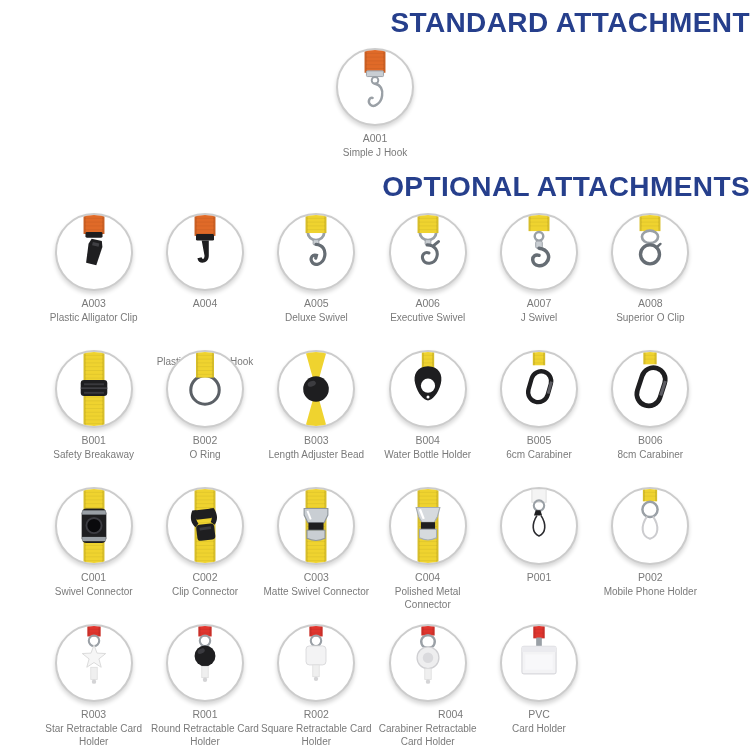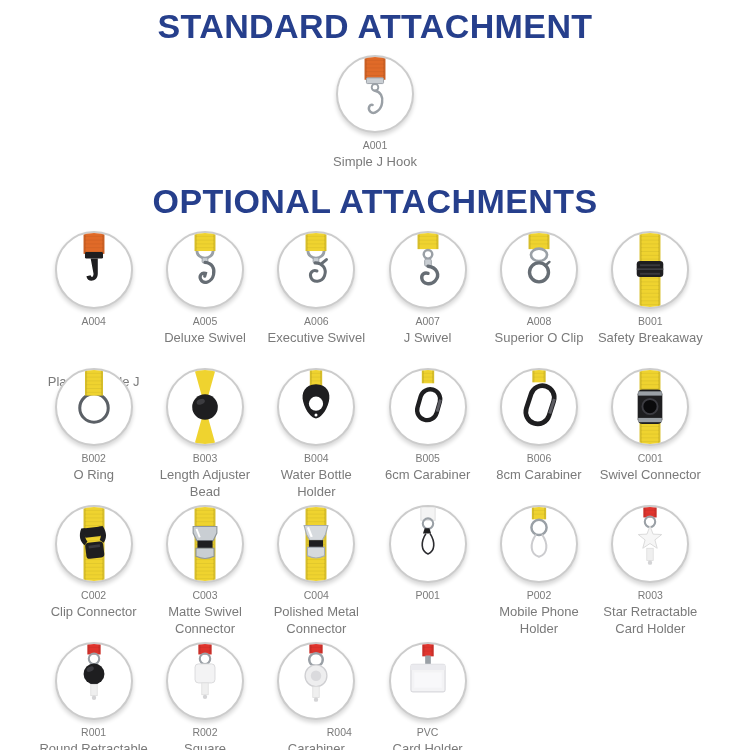--- a/index.html
+++ b/index.html
@@ -3,22 +3,22 @@
 <meta charset="utf-8">
 <style>
   html,body{margin:0;padding:0;background:#fff;}
   body{
     width:750px;height:750px;overflow:hidden;
     font-family:"Liberation Sans", sans-serif;
     -webkit-font-smoothing:antialiased;
   }
   .heading{
     color:#263F8C;
-    text-align:center;
-    font-size:34px;
+    text-align:right;
+    font-size:28px;
     font-weight:700;
     letter-spacing:.4px;
     margin:0;
     line-height:1.15;
   }
   #standard-title{padding-top:7px;}
   #optional-title{margin-top:12px;}
   .std-wrap{
     display:flex;justify-content:center;margin-top:9px;
   }
@@ -38,21 +38,21 @@
     overflow:hidden;
     box-shadow:0 3px 4px rgba(0,0,0,.16);
     flex:none;
   }
   .circle svg{display:block;width:100%;height:100%;}
   .code{
     margin-top:6px;
     font-size:10.5px;color:#7a7a7a;line-height:1.32;text-align:center;
   }
   .pname{
-    font-size:13px;color:#7a7a7a;line-height:1.32;text-align:center;
+    font-size:10px;color:#7a7a7a;line-height:1.32;text-align:center;
     max-width:120px;
   }
 </style>
 </head>
 <body>
 
 <div>
   <h1 id="standard-title" class="heading" style="color: rgb(38, 63, 140);">STANDARD ATTACHMENT</h1>
 
   <div class="std-wrap">
@@ -75,20 +75,40 @@
           </div>
     <div class="code" style="color: rgb(122, 122, 122);">A001</div>
     <div class="pname" style="color: rgb(122, 122, 122);">Simple J Hook</div>
   </div>
       </div>
   </div>
 
   <h2 id="optional-title" class="heading" style="color: rgb(38, 63, 140);">OPTIONAL ATTACHMENTS</h2>
 
   <div class="grid" id="grid">
+      <div class="cell">
+    <div class="circle" style="border-color: rgb(204, 204, 204);">
+          <svg viewBox="0 0 78 78" xmlns="http://www.w3.org/2000/svg">
+            <rect x="28" y="0" width="22" height="20" fill="#E06A28"></rect>
+            <rect x="28" y="0" width="2.2" height="20" fill="rgba(0,0,0,.10)"></rect>
+            <rect x="47.8" y="0" width="2.2" height="20" fill="rgba(0,0,0,.10)"></rect>
+            <rect x="29.5" y="3" width="19" height="1" fill="rgba(0,0,0,.06)"></rect>
+            <rect x="29.5" y="7" width="19" height="1" fill="rgba(0,0,0,.06)"></rect>
+            <rect x="29.5" y="11" width="19" height="1" fill="rgba(0,0,0,.06)"></rect>
+            <rect x="29.5" y="15" width="19" height="1" fill="rgba(0,0,0,.06)"></rect>
+            <rect x="30" y="18" width="18" height="6" rx="1.5" fill="#1e1e20"></rect>
+    <g transform="rotate(13 39 41)">
+              <path d="M33 26 h11 l2 6 -2 20 h-11 l-2 -20 z" fill="#1e1e20"></path>
+              <rect x="35" y="29" width="7" height="3.5" fill="#404044"></rect>
+            </g>
+          </svg>
+        </div>
+    <div class="code" style="color: rgb(122, 122, 122);">A003</div>
+    <div class="pname" style="color: rgb(122, 122, 122);">Plastic Alligator Clip</div>
+  </div>
       <div class="cell">
     <div class="circle" style="border-color: rgb(204, 204, 204);">
           <svg viewBox="0 0 78 78" xmlns="http://www.w3.org/2000/svg">
             <rect x="28" y="0" width="22" height="22" fill="#E06A28"></rect>
             <rect x="28" y="0" width="2.2" height="22" fill="rgba(0,0,0,.10)"></rect>
             <rect x="47.8" y="0" width="2.2" height="22" fill="rgba(0,0,0,.10)"></rect>
             <rect x="29.5" y="3" width="19" height="1" fill="rgba(0,0,0,.06)"></rect>
             <rect x="29.5" y="7" width="19" height="1" fill="rgba(0,0,0,.06)"></rect>
             <rect x="29.5" y="11" width="19" height="1" fill="rgba(0,0,0,.06)"></rect>
             <rect x="29.5" y="15" width="19" height="1" fill="rgba(0,0,0,.06)"></rect>

